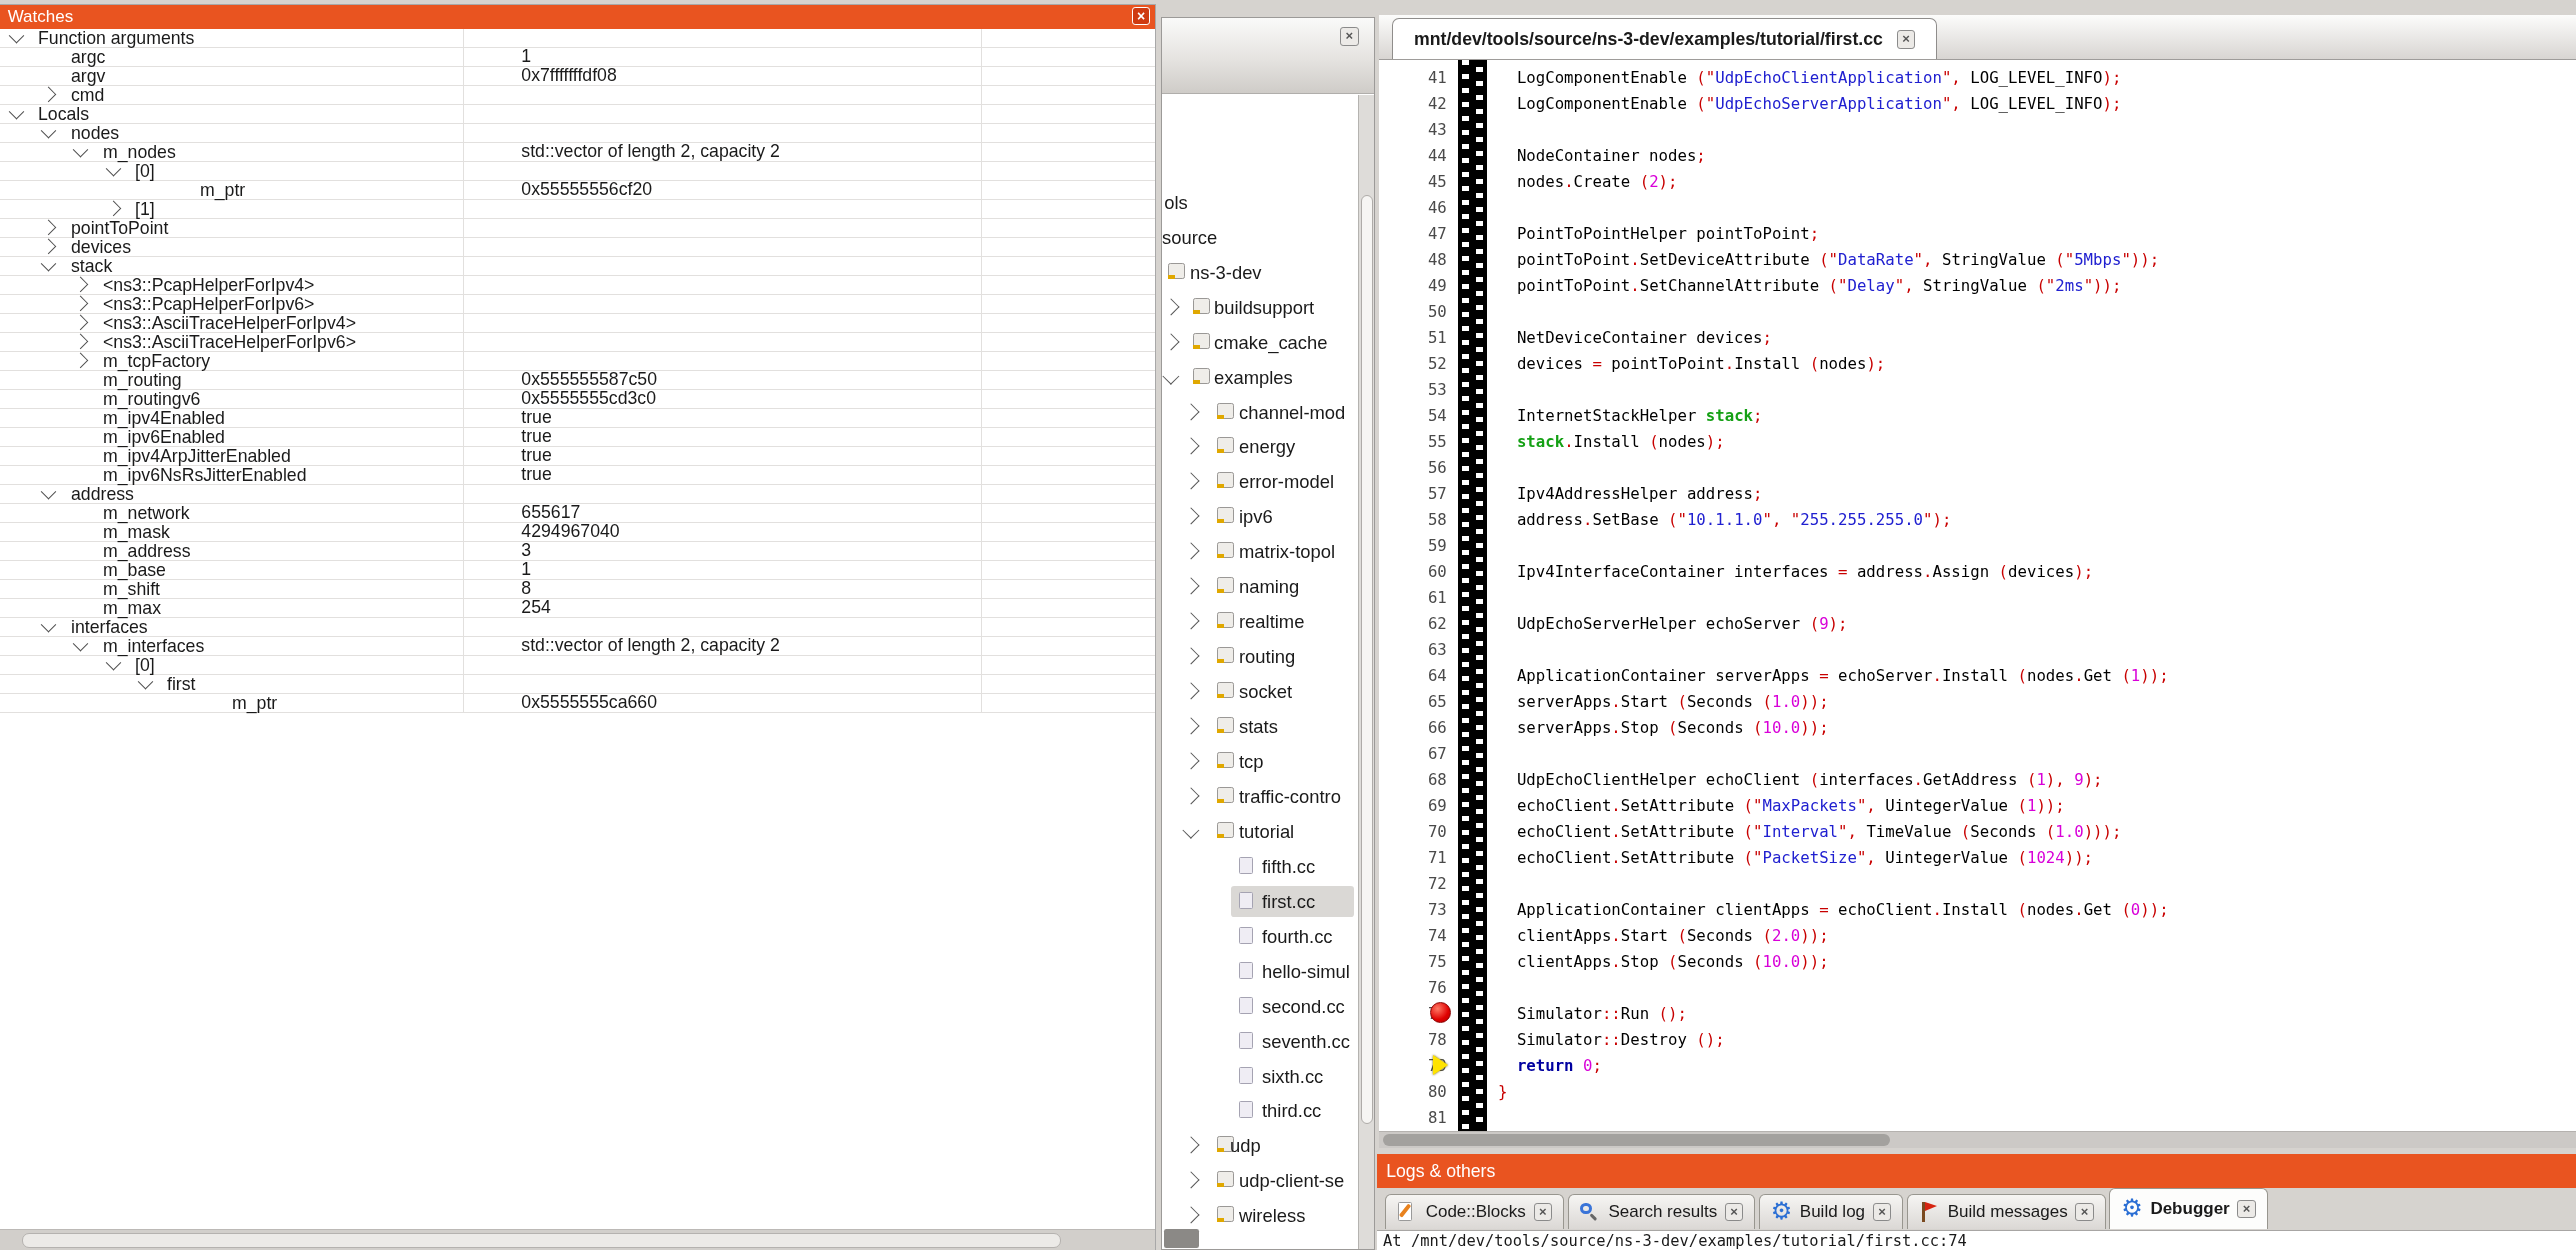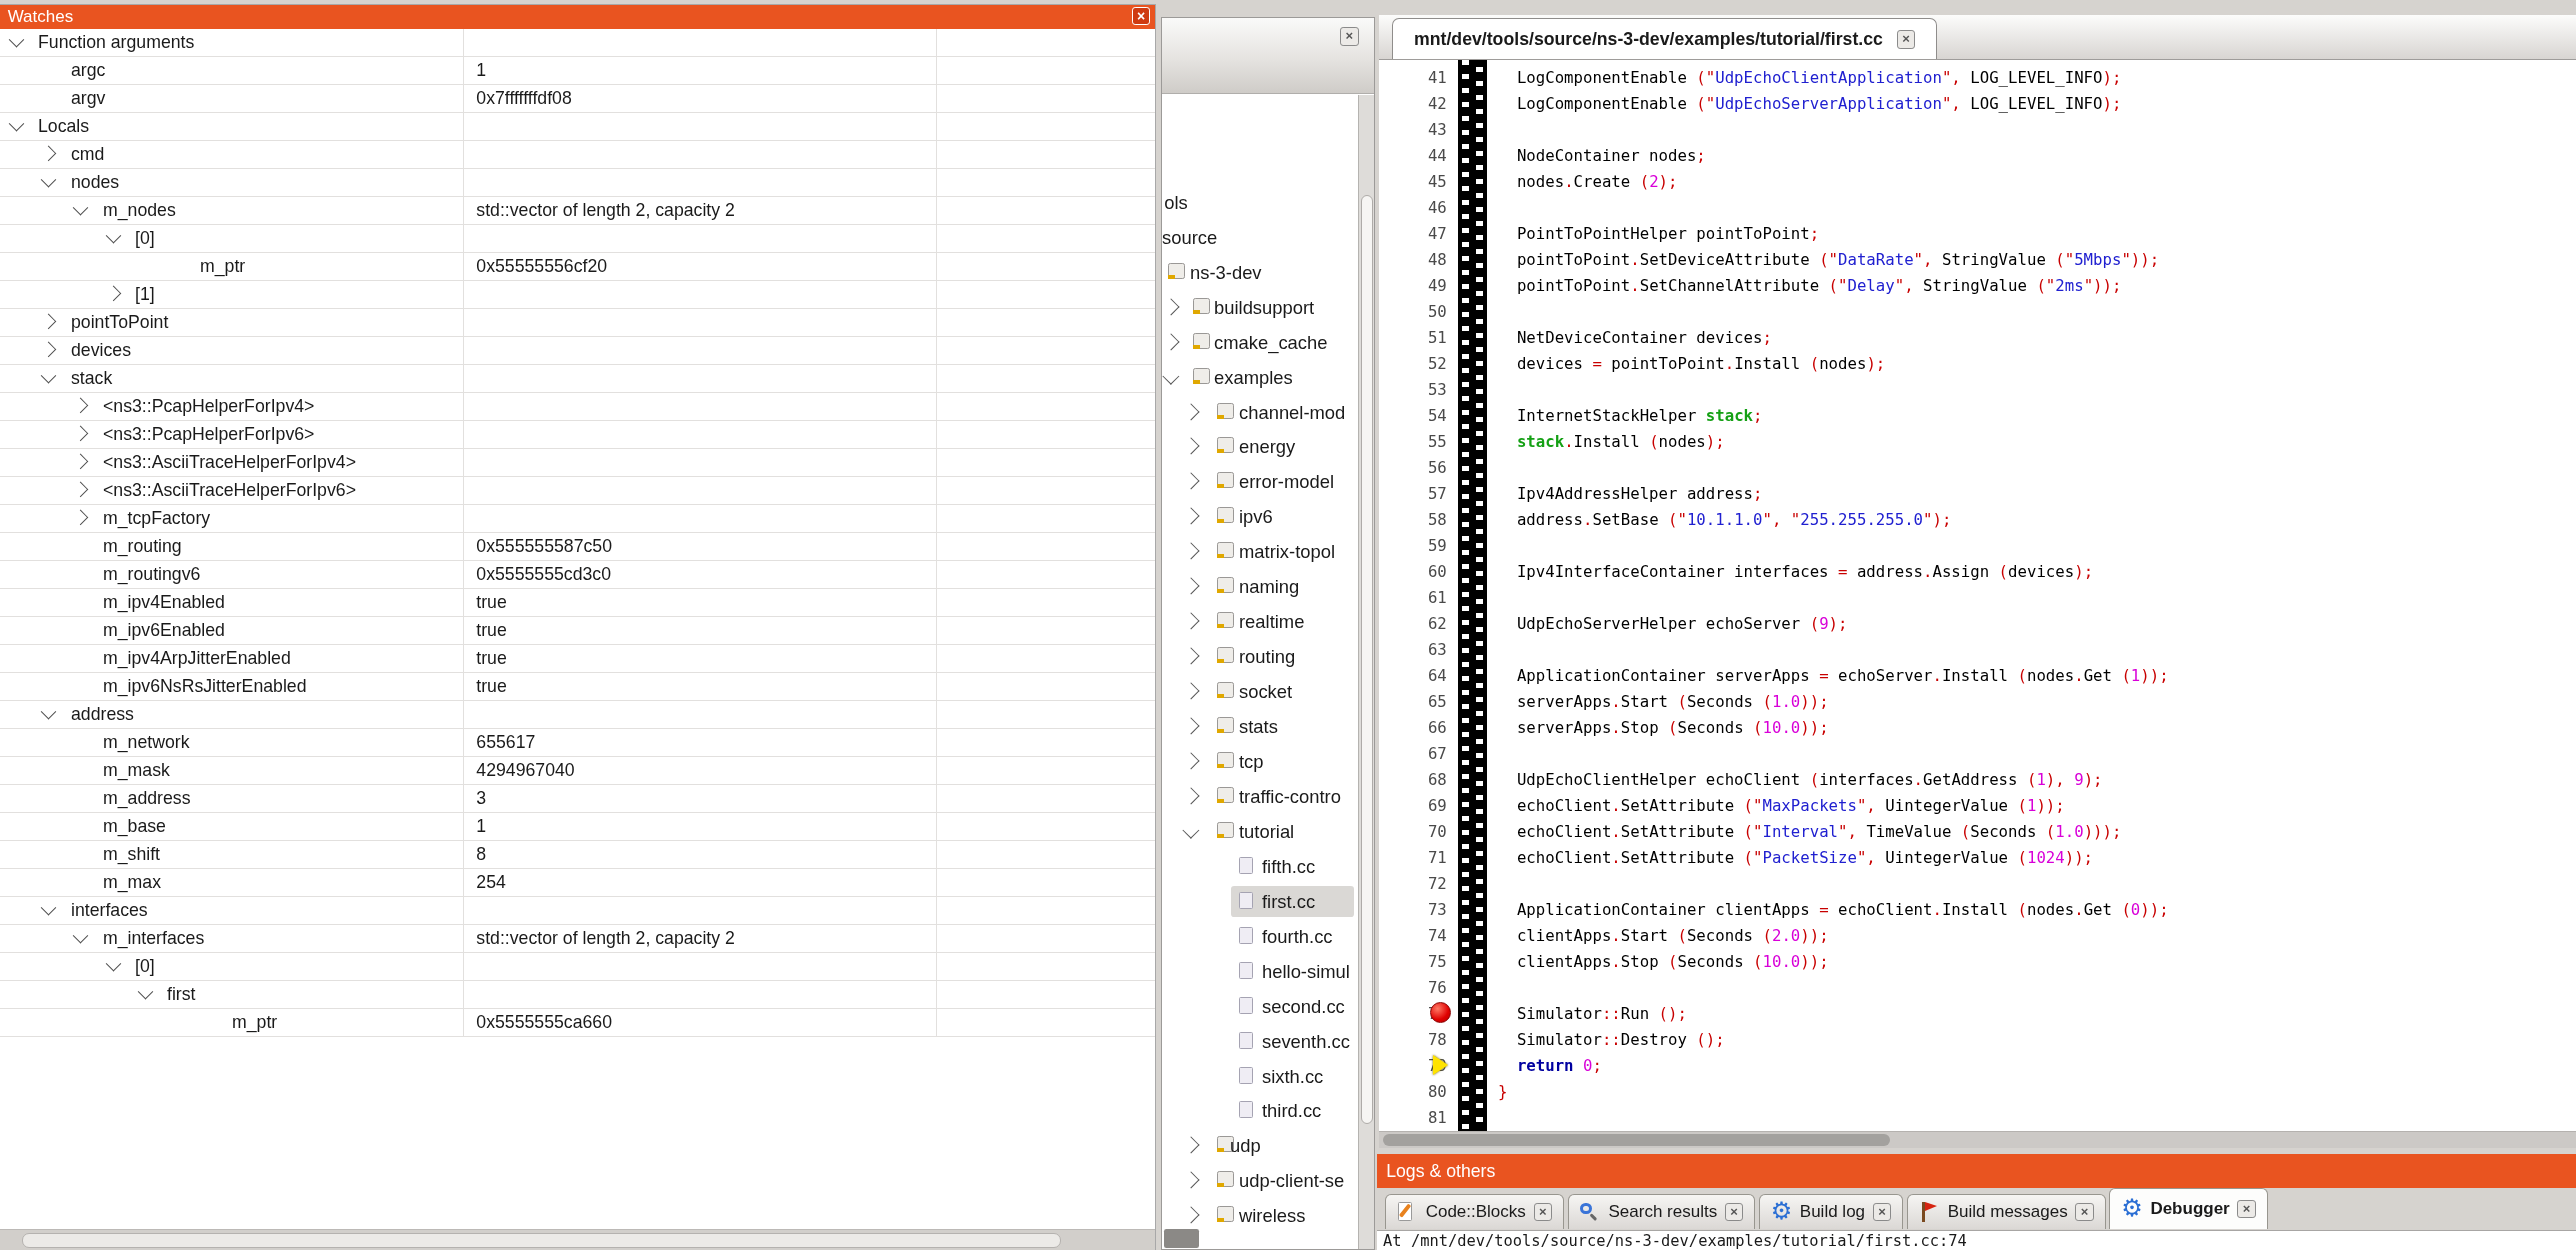--- a/index.html
+++ b/index.html
@@ -8,21 +8,21 @@
 
   
   #watches{position:absolute;left:0;top:3.8px;width:1156px;height:1247px;background:#fff;
            border:0.8px solid #a8a8a8;border-left:none;box-sizing:border-box;}
   #watches-title{height:24px;background:#E95420;color:#fff;font-size:17px;display:flex;
                  align-items:center;padding-left:7.7px;position:relative;}
   .wclose{position:absolute;right:4.6px;top:2.3px;width:18.4px;height:18.4px;background:#cf3a10;
           border:1.5px solid #fff;border-radius:3.1px;color:#fff;font-size:14px;line-height:17px;
           text-align:center;box-sizing:border-box;font-weight:bold;}
   #watch-rows{position:absolute;top:24px;left:0;right:0;bottom:20px;overflow:hidden;font-size:17.7px;}
-  .wrow{display:flex;height:28px;border-bottom:0.8px solid #e2e0de;box-sizing:border-box;}
+  .wrow{display:flex;height:19px;border-bottom:0.8px solid #e2e0de;box-sizing:border-box;gap:45px;}
   .wc{position:relative;box-sizing:border-box;}
   .wname{width:464px;border-right:0.8px solid #e2e0de;}
   .wval{width:473px;border-right:0.8px solid #e2e0de;display:flex;align-items:center;
         padding-left:12.3px;white-space:nowrap;overflow:hidden;}
   .wextra{flex:1;}
   .wtxt{position:absolute;top:50%;transform:translateY(-50%);white-space:nowrap;}
   .chev{position:absolute;top:50%;width:10px;height:10px;border-right:1.9px solid #4f4f4f;
         border-bottom:1.9px solid #4f4f4f;}
   .chev.c{transform:translateY(-6.1px) rotate(-45deg);}
   .chev.o{transform:translateY(-7.7px) rotate(45deg);}
@@ -148,30 +148,30 @@
         </div>
         <div class="wrow">
           <div class="wc wname">
             <span class="wtxt" style="left: 71px;">argv</span>
           </div>
           <div class="wc wval">0x7fffffffdf08</div>
           <div class="wc wextra"></div>
         </div>
         <div class="wrow">
           <div class="wc wname">
+            <span class="chev c" style="left: 43px;"></span>
+            <span class="wtxt" style="left: 71px;">cmd</span>
+          </div>
+          <div class="wc wval"></div>
+          <div class="wc wextra"></div>
+        </div>
+        <div class="wrow">
+          <div class="wc wname">
             <span class="chev o" style="left: 10.8px;"></span>
             <span class="wtxt" style="left: 38px;">Locals</span>
-          </div>
-          <div class="wc wval"></div>
-          <div class="wc wextra"></div>
-        </div>
-        <div class="wrow">
-          <div class="wc wname">
-            <span class="chev c" style="left: 43px;"></span>
-            <span class="wtxt" style="left: 71px;">cmd</span>
           </div>
           <div class="wc wval"></div>
           <div class="wc wextra"></div>
         </div>
         <div class="wrow">
           <div class="wc wname">
             <span class="chev o" style="left: 43px;"></span>
             <span class="wtxt" style="left: 71px;">nodes</span>
           </div>
           <div class="wc wval"></div>

